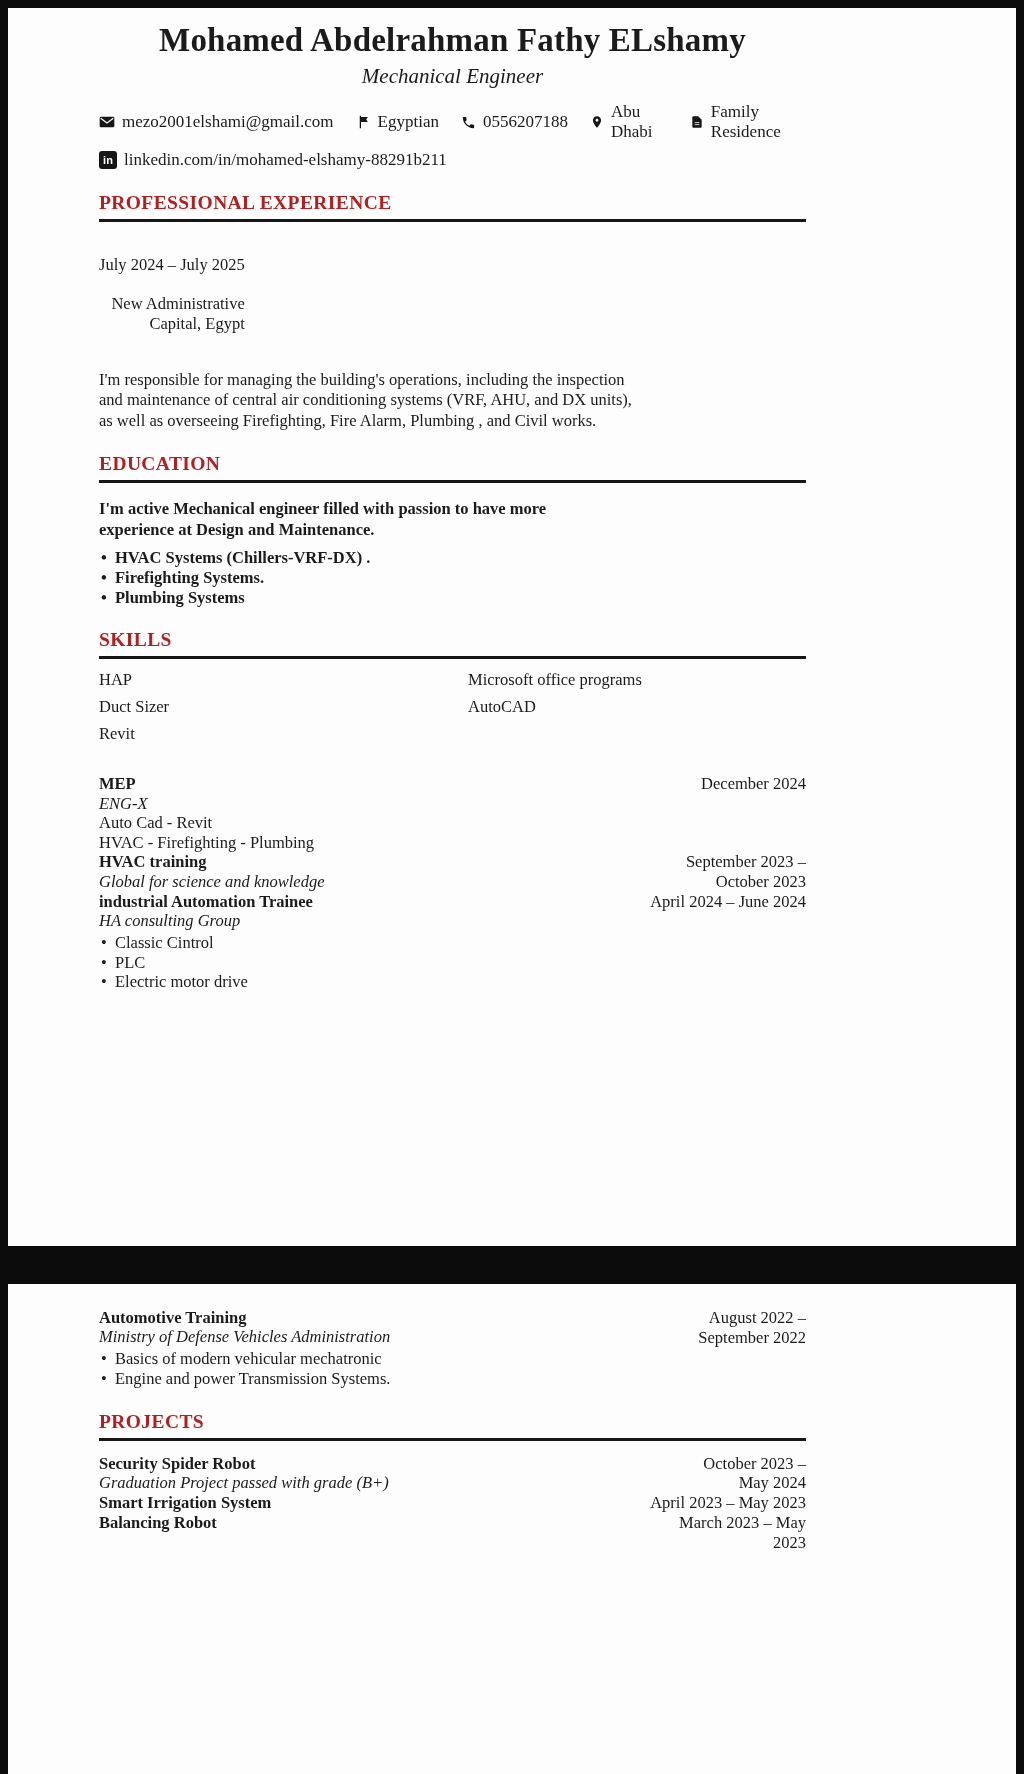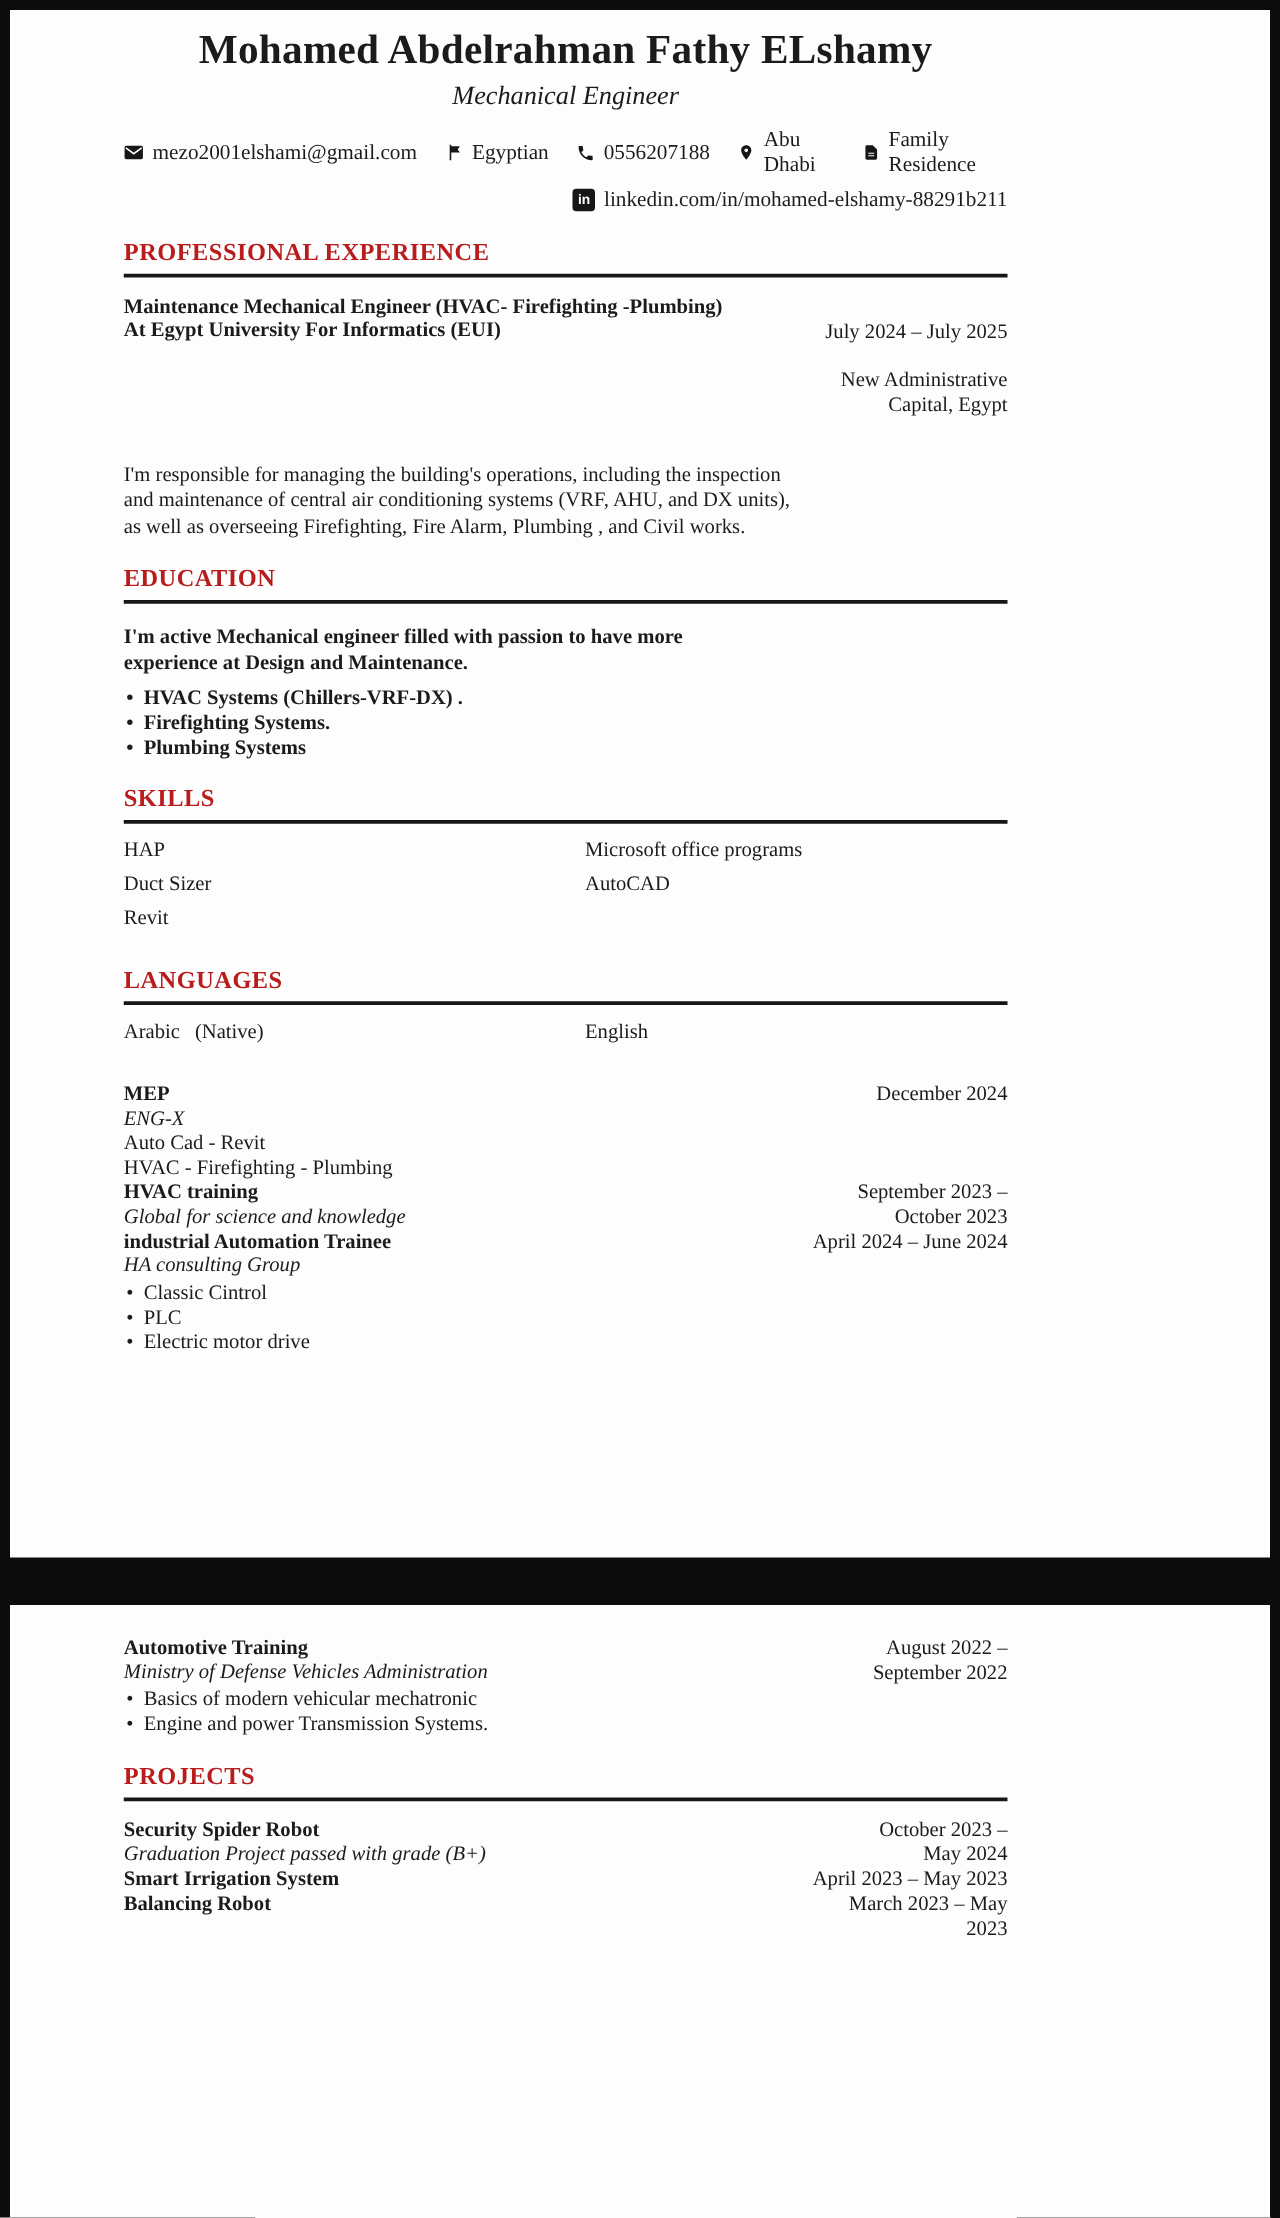--- a/index.html
+++ b/index.html
@@ -17,21 +17,21 @@
     margin-right: 8px;
     overflow: hidden;
   }
   .page-1 { margin-top: 8px; height: 1238px; }
   .page-2 { margin-top: 38px; height: 490px; }
   .content { margin-left: 91px; width: 707px; }
 
   
   .name { padding-top: 14px; text-align: center; font-size: 33px; font-weight: 700; letter-spacing: .2px; }
   .job-title { text-align: center; font-size: 21px; font-style: italic; margin-top: 5px; }
-  .contact-row { display: flex; justify-content: flex-end; align-items: center; gap: 22px; margin-top: 13px; font-size: 17px; }
+  .contact-row { display: flex; justify-content: flex-start; align-items: center; gap: 22px; margin-top: 13px; font-size: 17px; }
   .contact-row.second { margin-top: 8px; }
   .contact-item { display: flex; align-items: center; gap: 7px; }
   .contact-item svg { display: block; }
   .li-badge {
     display: inline-block; width: 18px; height: 18px; background: #161616; color: #fff;
     border-radius: 3px; font-family: "Liberation Sans", sans-serif; font-weight: 700;
     font-size: 11px; line-height: 18px; text-align: center;
   }
 
   
@@ -125,24 +125,20 @@
       <div class="contact-row second">
         <div class="contact-item">
           <span class="li-badge">in</span>
           <span>linkedin.com/in/mohamed-elshamy-88291b211</span>
         </div>
       </div>
 
       <div class="section">
         <div class="section-heading">PROFESSIONAL EXPERIENCE</div>
         <div class="entry first">
-          <div class="entry-left">
-            <div class="entry-title">Maintenance Mechanical Engineer (HVAC- Firefighting -Plumbing)</div>
-            <div class="entry-title">At Egypt University For Informatics (EUI)</div>
-          </div>
           <div class="entry-right">
             <div>July 2024 – July 2025</div>
             <div>New Administrative
 Capital, Egypt</div>
           </div>
         </div>
         <div class="para">I'm responsible for managing the building's operations, including the inspection and maintenance of central air conditioning systems (VRF, AHU, and DX units), as well as overseeing Firefighting, Fire Alarm, Plumbing , and Civil works.</div>
       </div>
 
       <div class="section">
@@ -163,31 +159,20 @@
             <div class="cell">Duct Sizer</div>
             <div class="cell">Revit</div>
           </div>
           <div class="col-2">
             <div class="cell">Microsoft office programs</div>
             <div class="cell">AutoCAD</div>
           </div>
         </div>
       </div>
 
-      <div class="section">
-        <div class="section-heading">LANGUAGES</div>
-        <div class="cols">
-          <div class="col-1">
-            <div class="cell"><span>Arabic</span><span class="lang-level">(Native)</span></div>
-          </div>
-          <div class="col-2">
-            <div class="cell">English</div>
-          </div>
-        </div>
-      </div>
 
       <div class="section">
 
         <div class="entry first">
           <div class="entry-left">
             <div class="entry-title">MEP</div>
             <div class="entry-sub">ENG-X</div>
             <div class="entry-line">Auto Cad - Revit</div>
             <div class="entry-line">HVAC - Firefighting - Plumbing</div>
           </div>

